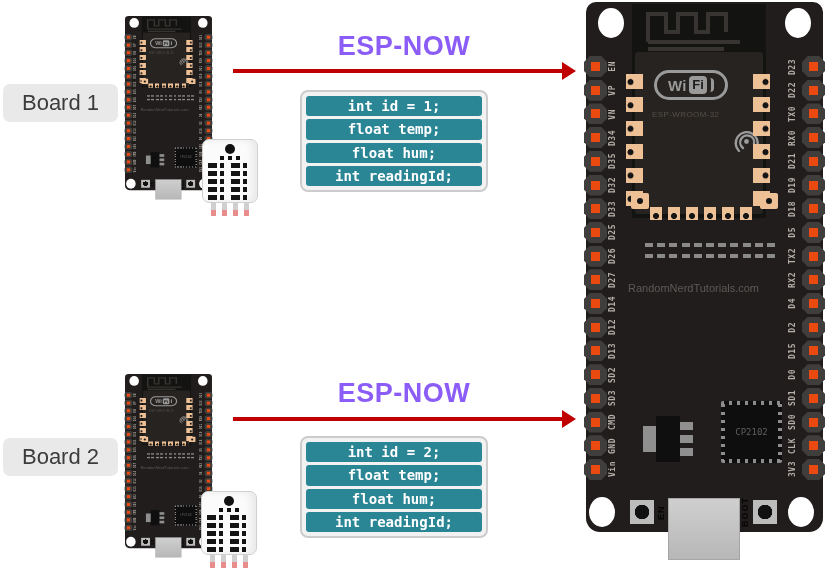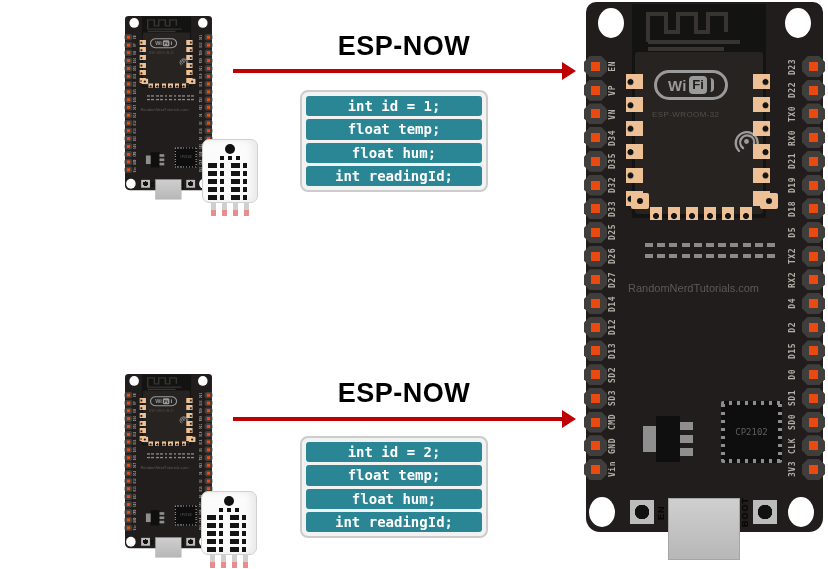--- a/index.html
+++ b/index.html
@@ -15,21 +15,21 @@
     background:#e9e9e9; border-radius:7px;
     display:flex; align-items:center; justify-content:center;
     font-size:22px; color:#3c3c3c;
   }
   .board-label.b1 { top:84px; }
   .board-label.b2 { top:438px; }
 
   
   .espnow-heading {
     position:absolute; left:233px; width:342px; text-align:center;
-    font-size:27px; font-weight:bold; color:#000000; letter-spacing:.5px;
+    font-size:27px; font-weight:bold; color:#8b5cf6; letter-spacing:.5px;
   }
   .espnow-heading.h1 { top:31px; }
   .espnow-heading.h2 { top:378px; }
   .arrow { position:absolute; left:233px; width:330px; height:4px; background:#c00000; }
   .arrow.a1 { top:69px; }
   .arrow.a2 { top:417px; }
   .arrow-head {
     position:absolute; right:-13px; top:-7px; width:0; height:0;
     border-top:9px solid transparent; border-bottom:9px solid transparent;
     border-left:14px solid #c00000;
@@ -159,31 +159,33 @@
       #141414 12px 16px, transparent 16px 23px); }
   .dht-pins { display:flex; justify-content:space-between; padding:0 9px; }
   .dht-pin { width:5px; height:13px;
     background:linear-gradient(180deg,#cfcfcf 0 55%, #e98c8c 55%); }
 </style>
 </head>
 <body>
 
 <div class="stage">
 
+  <div class="board-label b1">Board 1</div>
   <div class="espnow-heading h1">ESP-NOW</div>
   <div class="arrow a1">
     <div class="arrow-head"></div>
   </div>
   <div class="struct-box s1">
       <div class="struct-row">int id = 1;</div>
       <div class="struct-row">float temp;</div>
       <div class="struct-row">float hum;</div>
       <div class="struct-row">int readingId;</div>
     </div>
 
+  <div class="board-label b2">Board 2</div>
   <div class="espnow-heading h2">ESP-NOW</div>
   <div class="arrow a2">
     <div class="arrow-head"></div>
   </div>
   <div class="struct-box s2">
       <div class="struct-row">int id = 2;</div>
       <div class="struct-row">float temp;</div>
       <div class="struct-row">float hum;</div>
       <div class="struct-row">int readingId;</div>
     </div>

